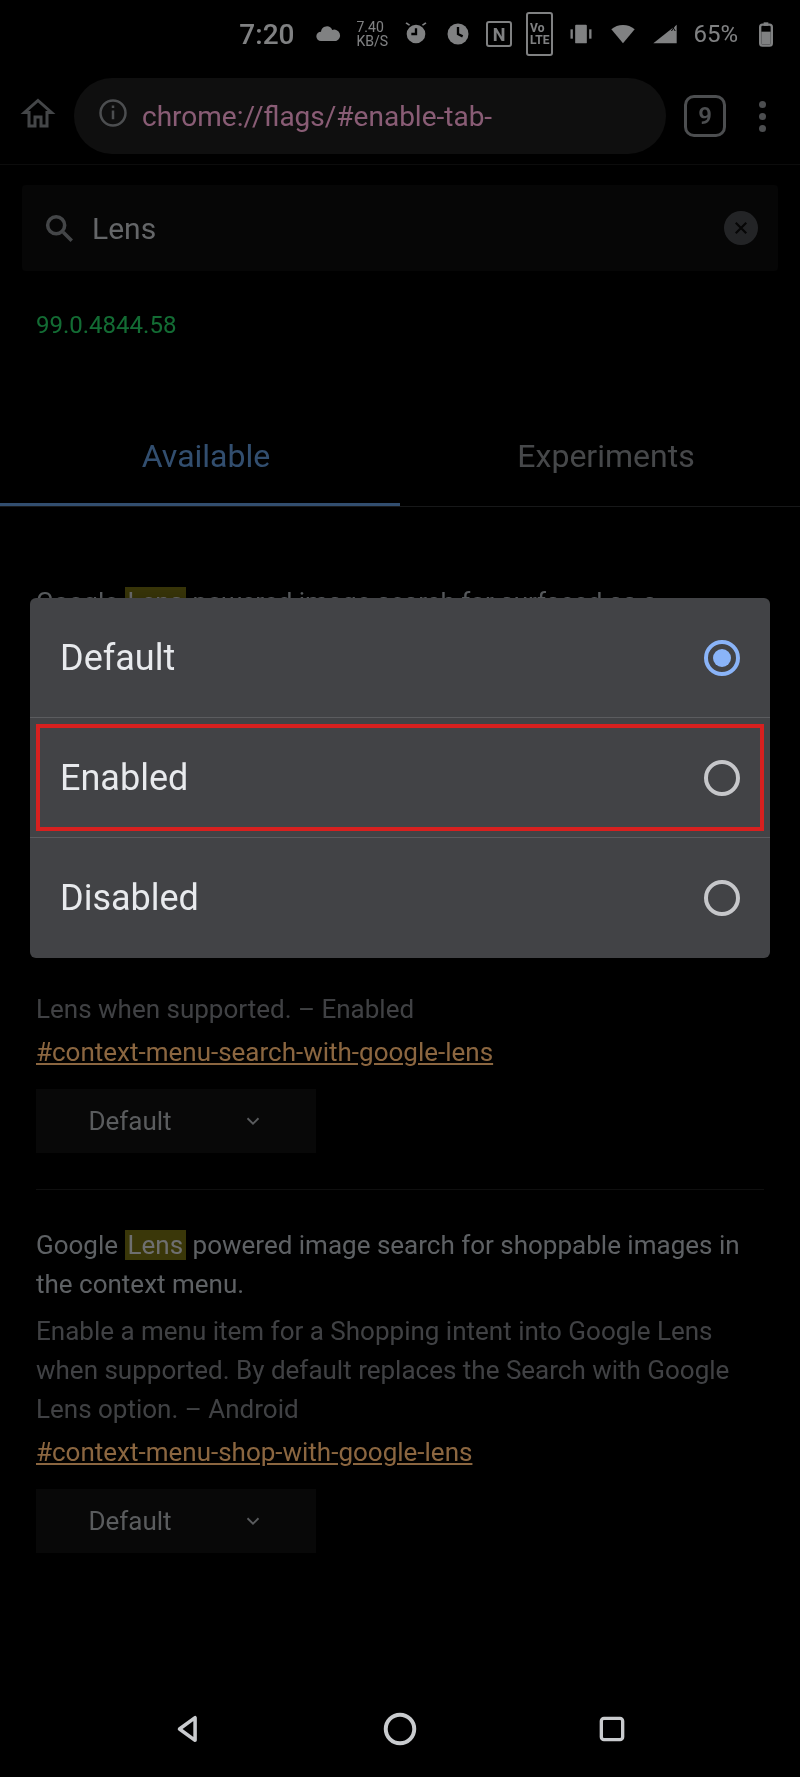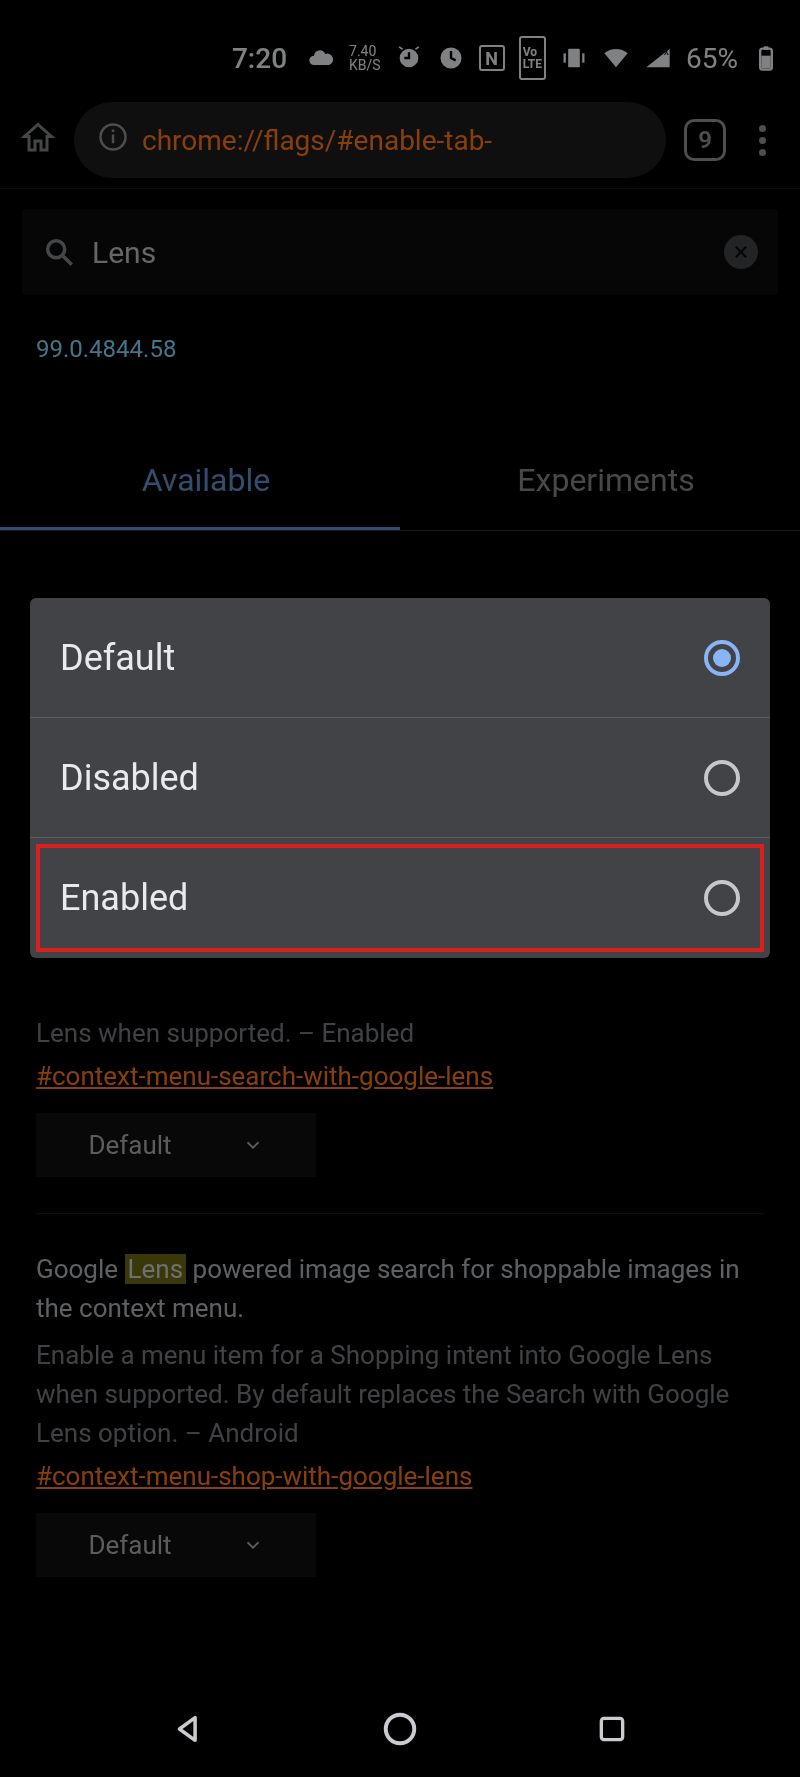--- a/index.html
+++ b/index.html
@@ -7,39 +7,39 @@
     width: 800px;
     height: 1777px;
     background: #000;
     font-family: Roboto, Arial, sans-serif;
     color: #9aa0a6;
     position: relative;
     overflow: hidden;
   }
 
   
-  .dimmed { filter: brightness(0.55); margin-top: 24px; }
+  .dimmed { filter: brightness(0.55); }
 
   
   .status-bar {
     height: 68px;
     display: flex;
     align-items: center;
     justify-content: flex-end;
     padding: 0 20px;
     gap: 14px;
     color: #e8eaed;
     font-size: 26px;
     font-weight: 400;
   }
   .status-bar .time { font-size: 28px; margin-right: 6px; font-weight:500;}
   .status-bar .speed { font-size: 14px; line-height: 1; text-align: left; }
   .status-bar svg { fill: #e8eaed; }
   .status-bar .icon { width: 28px; height: 28px; display:flex; align-items:center; justify-content:center;}
-  .status-bar .percent { font-size: 28px; text-align: right; }
+  .status-bar .percent { font-size: 24px; text-align: right; }
   .volte-box { border:2px solid #e8eaed; border-radius:3px; padding:8px 2px; font-size:12px; line-height:1; font-weight:700;}
   .nfc-box { border:2px solid #e8eaed; border-radius:3px; width:26px; height:26px; display:flex;align-items:center;justify-content:center; font-weight:700; font-size:18px;}
 
   
   .toolbar {
     height: 96px;
     display: flex;
     align-items: center;
     padding: 0 20px;
     gap: 18px;
@@ -47,21 +47,21 @@
   .toolbar .home-icon svg { width: 36px; height: 36px; fill: #7c7f83; }
   .urlbar {
     flex: 1;
     background: #1b1b1b;
     border-radius: 40px;
     height: 76px;
     display: flex;
     align-items: center;
     padding: 12px 24px;
     gap: 14px;
-    color: #f97316;
+    color: #f9a8d4;
     font-size: 28px;
     overflow: hidden;
     white-space: nowrap;
   }
   .urlbar .info-icon svg { width: 30px; height: 30px; fill: #8a8d91;}
   .tab-count {
     width: 42px; height: 42px;
     border: 3px solid #8a8d91;
     border-radius: 10px;
     display:flex; align-items:center; justify-content:center;
@@ -97,39 +97,39 @@
     color:#5a8ec9;
     display:flex;align-items:center;justify-content:center;
     font-size:28px; text-align:center; line-height:1.3;
   }
 
   .header-row {
     padding: 40px 36px 10px 36px;
     display:flex; justify-content:space-between; align-items:baseline;
   }
   .page-title { color:#aeb1b5; font-size:44px; font-weight:400;}
-  .version { color:#7dd3fc; font-size:24px;}
+  .version { color:#22c55e; font-size:24px;}
 
   .tabs {
     display:flex; margin-top: 70px;
     border-bottom: 1px solid #2a2b2e;
   }
   .tab {
     flex:1; text-align:center;
     padding: 18px 0 28px 12px;
     font-size:32px;
     color:#808286;
   }
   .tab.active { color:#5a8ec9; border-bottom: 3px solid #5a8ec9;}
 
   .flag-item { padding: 76px 36px 0 36px; }
   .flag-title { color:#aab0b6; font-size:26px; line-height:1.5; }
   .flag-title .hl { background:#6a6410; color:#c8c9cb; padding:0 3px;}
   .flag-desc { color:#74777b; font-size:26px; line-height:1.5; margin-top:8px;}
-  .flag-hash { color:#f97316; font-size:26px; text-decoration:underline; margin-top:8px; display:inline-block;}
+  .flag-hash { color:#fdba74; font-size:26px; text-decoration:underline; margin-top:8px; display:inline-block;}
   .flag-select {
     width: 280px; height: 64px;
     background:#0e0e0e;
     margin-top:22px;
     display:flex; align-items:center; justify-content:center;
     gap: 70px;
     color:#a4a7ab; font-size:26px;
   }
   .flag-select svg{width:22px;height:22px;fill:#a4a7ab;}
   .flag-divider{height:1px;background:#1c1c1c; margin-top:36px;}
@@ -313,26 +313,26 @@
     </div>
 
   </div>
 </div>
 
 <div class="modal">
   <div class="modal-item">
     <span class="label">Default</span>
     <span class="radio selected"></span>
   </div>
+  <div class="modal-item highlight">
+    <span class="label">Enabled</span>
+    <span class="radio"></span>
+  </div>
   <div class="modal-item">
     <span class="label">Disabled</span>
-    <span class="radio"></span>
-  </div>
-  <div class="modal-item highlight">
-    <span class="label">Enabled</span>
     <span class="radio"></span>
   </div>
 </div>
 
 <div class="navbar">
   <div class="btn">
       <svg viewBox="0 0 24 24" width="34" height="34">
         <path d="M17 4v16L6 12z" fill="none" stroke="#c9cbce" stroke-width="2.5" stroke-linejoin="round"></path>
       </svg>
     </div>

